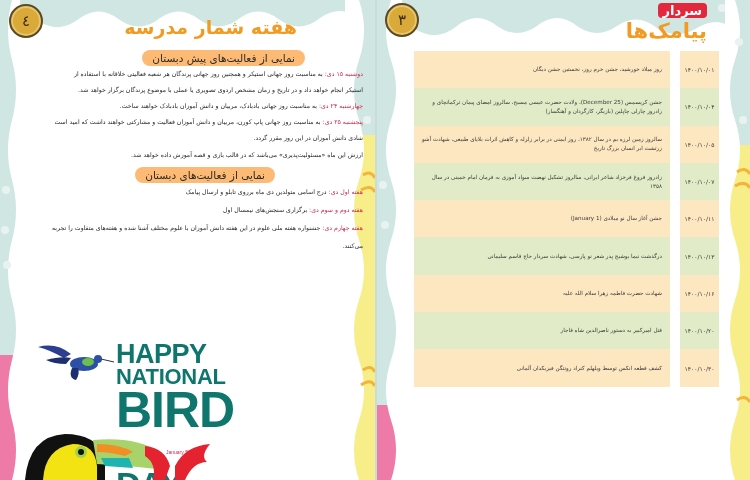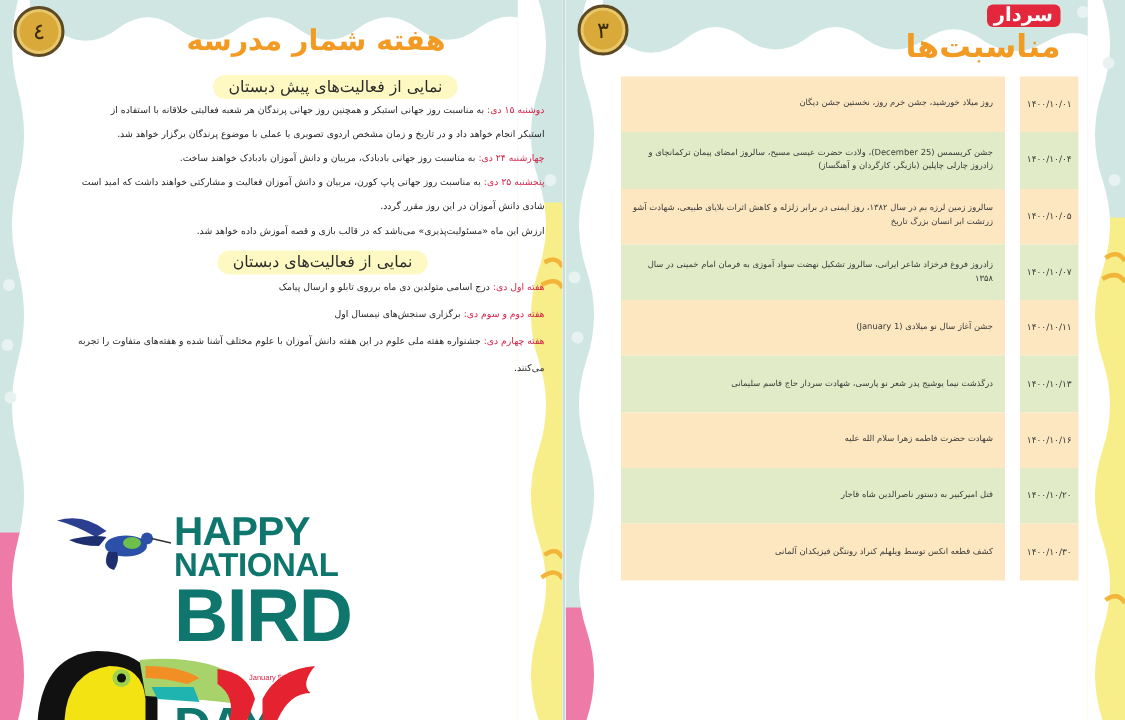--- a/index.html
+++ b/index.html
@@ -22,21 +22,21 @@
     display: flex; align-items: center; justify-content: center;
     color: #3a2b10; font-size: 15px; font-family: "DejaVu Sans", sans-serif;
   }
 
   
   .title-left {
     position: absolute; right: 78px; top: 16px; color: #f29a21;
     font-size: 19px; font-weight: bold; direction: rtl;
   }
   .section-pill {
-    position: absolute; background: #fef9c3; border-radius: 10px;
+    position: absolute; background: #fdba74; border-radius: 10px;
     color: #2a2a2a; font-size: 10.5px; padding: 2px 10px; direction: rtl; white-space: nowrap;
   }
   .para {
     position: absolute; right: 12px; direction: rtl; text-align: right;
     font-size: 6.2px; color: #1f1f1f; white-space: nowrap;
   }
   .para .day { color: #d3254b; }
 
   .bird-text {
     position: absolute; left: 116px; top: 342px; font-family: "Liberation Sans", sans-serif;
@@ -113,21 +113,21 @@
 
   <div class="section-pill" style="right:70px;top:50px;">نمایی از فعالیت‌های پیش دبستان</div>
 
   <div class="para" style="top:70px;"><span class="day">دوشنبه ۱۵ دی:</span><span> به مناسبت روز جهانی استیکر و همچنین روز جهانی پرندگان هر شعبه فعالیتی خلاقانه با استفاده از</span></div>
   <div class="para" style="top:86px;"><span class="day"></span><span>استیکر انجام خواهد داد و در تاریخ و زمان مشخص اردوی تصویری یا عملی با موضوع پرندگان برگزار خواهد شد.</span></div>
   <div class="para" style="top:102px;"><span class="day">چهارشنبه ۲۴ دی:</span><span> به مناسبت روز جهانی بادبادک، مربیان و دانش آموزان بادبادک خواهند ساخت.</span></div>
   <div class="para" style="top:118px;"><span class="day">پنجشنبه ۲۵ دی:</span><span> به مناسبت روز جهانی پاپ کورن، مربیان و دانش آموزان فعالیت و مشارکتی خواهند داشت که امید است</span></div>
   <div class="para" style="top:134px;"><span class="day"></span><span>شادی دانش آموزان در این روز مقرر گردد.</span></div>
   <div class="para" style="top:151px;"><span class="day"></span><span>ارزش این ماه «مسئولیت‌پذیری» می‌باشد که در قالب بازی و قصه آموزش داده خواهد شد.</span></div>
 
-  <div class="section-pill" style="right:90px;top:167px;">نمایی از فعالیت‌های دبستان</div>
+  <div class="section-pill" style="right:100px;top:167px;">نمایی از فعالیت‌های دبستان</div>
 
   <div class="para" style="top:188px;"><span class="day">هفته اول دی:</span><span> درج اسامی متولدین دی ماه برروی تابلو و ارسال پیامک</span></div>
   <div class="para" style="top:206px;"><span class="day">هفته دوم و سوم دی:</span><span> برگزاری سنجش‌های نیمسال اول</span></div>
   <div class="para" style="top:224px;"><span class="day">هفته چهارم دی:</span><span> جشنواره هفته ملی علوم در این هفته دانش آموزان با علوم مختلف آشنا شده و هفته‌های متفاوت را تجربه</span></div>
   <div class="para" style="top:242px;"><span class="day"></span><span>می‌کنند.</span></div>
 
   <div class="deco" style="left:36px;top:342px;">
     <svg width="80" height="40" viewBox="0 0 80 40">
       <path d="M2,5 Q20,0 35,12 L28,16 Q14,8 2,5 Z" fill="#2b3e8f"></path>
       <path d="M10,18 Q25,14 35,16 L30,22 Q18,22 10,18 Z" fill="#1d2f6e"></path>
@@ -191,21 +191,21 @@
       <path d="M10,186 Q20,180 25,188" stroke="#f2b53a" stroke-width="3" fill="none"></path>
       <path d="M12,400 Q20,394 25,402" stroke="#f2b53a" stroke-width="3" fill="none"></path>
       <circle cx="14" cy="42" r="4" fill="#e8f3f1"></circle>
       <circle cx="18" cy="120" r="4" fill="#e8f3f1"></circle>
     </svg>
   </div>
 
   <div class="page-badge" style="left:8px;top:3px;">۳</div>
 
   <div class="tag-red">سردار</div>
-  <div class="title-right">مناسبت‌ها</div>
+  <div class="title-right">پیامک‌ها</div>
 
   <div class="events">
     <div class="ev-row peach">
       <div class="ev-desc">روز میلاد خورشید، جشن خرم روز، نخستین جشن دیگان</div>
       <div class="ev-gap"></div>
       <div class="ev-date">۱۴۰۰/۱۰/۰۱</div>
     </div>
     <div class="ev-row green">
       <div class="ev-desc">جشن کریسمس (25 December)، ولادت حضرت عیسی مسیح، سالروز امضای پیمان ترکمانچای و زادروز چارلی چاپلین (بازیگر، کارگردان و آهنگساز)</div>
       <div class="ev-gap"></div>

